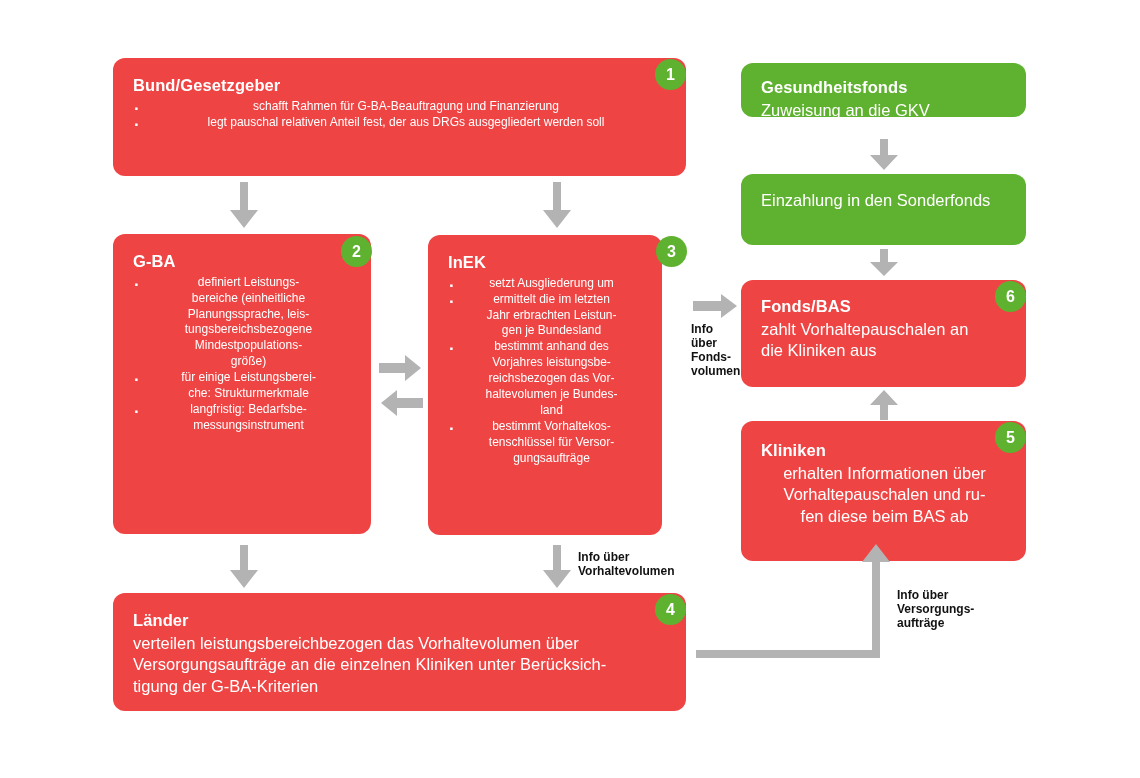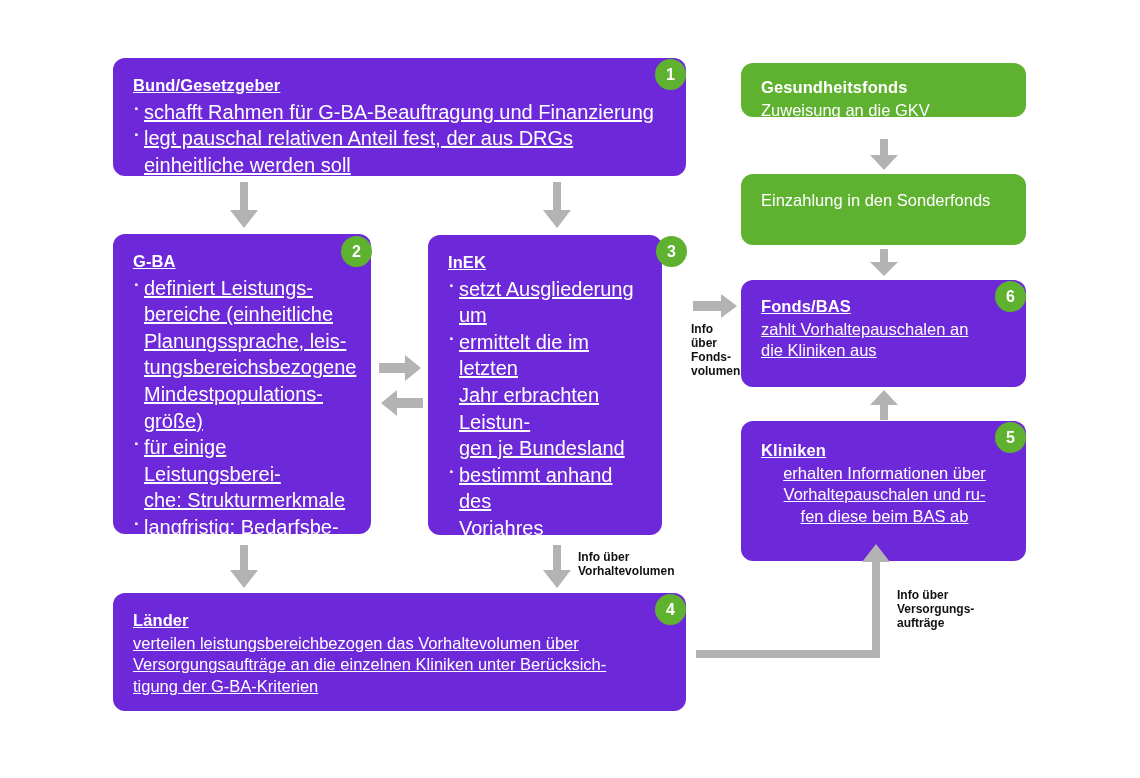--- a/index.html
+++ b/index.html
@@ -18,21 +18,21 @@
     overflow: hidden;
   }
 
   
   .box {
     position: absolute;
     border-radius: 12px;
     box-sizing: border-box;
     color: #ffffff;
   }
-  .box.dark  { background: #6d28d9; text-decoration: underline; }
+  .box.dark  { background: #ef4444; }
   .box.light { background: #5fb130; }
 
   .box-title {
     font-weight: bold;
     font-size: 16.5px;
     line-height: 1.25;
     letter-spacing: 0.1px;
   }
   .box-sub {
     font-size: 16.5px;
@@ -42,23 +42,24 @@
 
   
   ul.bullets {
     list-style: none;
     margin: 3px 0 0 0;
     padding: 0;
   }
   ul.bullets li {
     position: relative;
     padding-left: 11px;
-    font-size: 20px;
+    font-size: 12px;
     line-height: 1.33;
     margin-bottom: 0px;
+    text-align: center;
   }
   ul.bullets li::before {
     content: "\00B7";
     position: absolute;
     left: 1px;
     top: -1px;
     font-weight: bold;
     font-size: 17px;
   }
 
@@ -102,21 +103,21 @@
 </head>
 <body>
 
 <div id="canvas">
 
   <div class="box dark" style="left:113px; top:58px; width:573px; height:118px;">
     <div class="pad">
       <div class="box-title">Bund/Gesetzgeber</div>
       <ul class="bullets">
         <li>schafft Rahmen für G-BA-Beauftragung und Finanzierung</li>
-        <li>legt pauschal relativen Anteil fest, der aus DRGs einheitliche werden soll</li>
+        <li>legt pauschal relativen Anteil fest, der aus DRGs ausgegliedert werden soll</li>
       </ul>
     </div>
   </div>
   <div class="badge" style="left:655px; top:59px;">
     <span>1</span>
   </div>
 
   <div class="box dark" style="left:113px; top:234px; width:258px; height:300px;">
     <div class="pad">
       <div class="box-title">G-BA</div>

